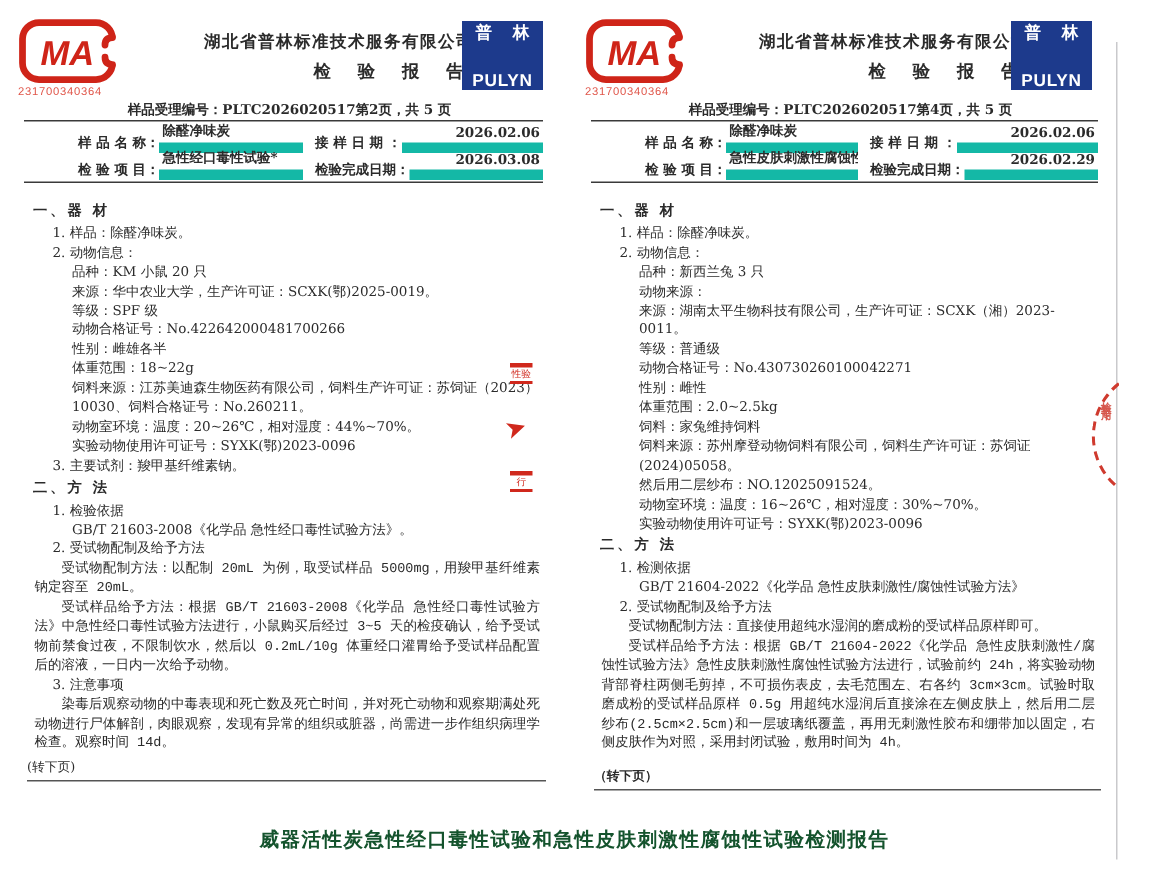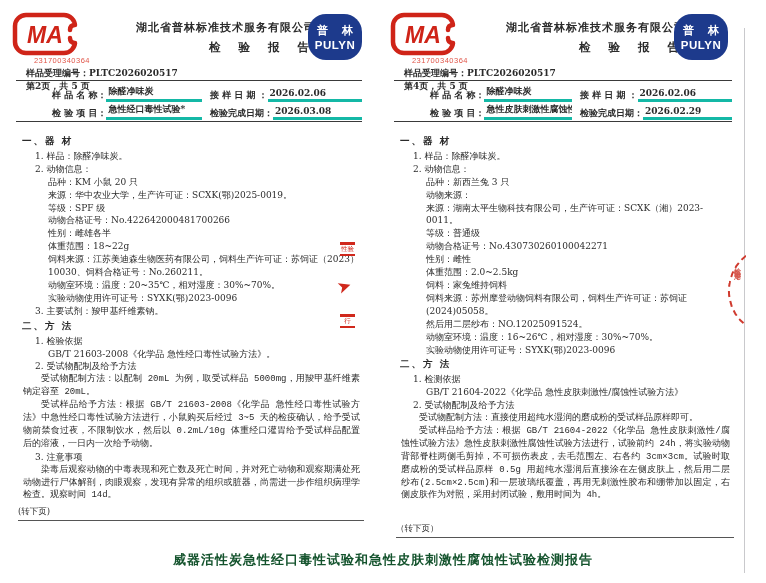--- a/index.html
+++ b/index.html
@@ -10,54 +10,54 @@
     color:#2b2b2b;
   }
   .page{position:absolute;top:0;height:545px;}
   #page-left{left:8px;width:360px;}
   #page-right{left:386px;width:352px;}
   .page-inner{position:relative;width:100%;height:100%;}
 
   
   .cma{position:absolute;left:4px;top:12px;width:78px;}
   .cma svg{display:block;}
-  .cma-num{font-family:"Liberation Sans",sans-serif;font-size:7.5px;color:#e0564a;letter-spacing:.5px;margin-top:0px;text-align:right;}
+  .cma-num{font-family:"Liberation Sans",sans-serif;font-size:7.5px;color:#e0564a;letter-spacing:.5px;margin-top:0px;}
   .head-center{position:absolute;left:70px;right:52px;top:20px;text-align:right;}
   .company{font-size:11px;font-weight:bold;letter-spacing:1px;white-space:nowrap;}
   .report-title{font-size:11.5px;font-weight:bold;letter-spacing:7px;margin-top:5px;}
-  .badge{position:absolute;top:14px;width:54px;height:46px;background:#1d3a8c;border-radius:18px;
-         color:#fff;text-align:center;display:flex;flex-direction:column;justify-content:center;gap:1px;}
+  .badge{position:absolute;top:14px;width:54px;height:46px;background:#1d3a8c;border-radius:0;
+         color:#fff;text-align:center;display:flex;flex-direction:column;justify-content:space-between;gap:1px;}
   #page-left .badge{right:6px;} #page-right .badge{right:10px;}
   .badge-cn{font-size:11px;letter-spacing:5px;text-indent:5px;font-weight:bold;}
   .badge-en{font-family:"Liberation Sans",sans-serif;font-size:11.5px;font-weight:bold;letter-spacing:.5px;}
 
   .accept-row{position:absolute;top:67px;left:18px;right:8px;display:flex;justify-content:center;
-              font-size:9px;font-weight:bold;flex-direction:column;}
+              font-size:9px;font-weight:bold;}
   .rule{position:absolute;left:8px;right:6px;height:0;border-top:1.6px solid #3a3a3a;}
   .rule-1{top:80px;} .rule-2{top:121px;}
 
   .fields{position:absolute;top:84px;left:10px;right:6px;font-size:9px;font-weight:bold;}
   .frow{display:flex;align-items:flex-end;height:18px;margin-left:34px;}
   .flabel{white-space:nowrap;}
-  .fval{flex:1;border-bottom:3px solid #14b8a6;padding:0 2px 1px 2px;white-space:nowrap;overflow:hidden;}
+  .fval{flex:1;border-bottom:7px solid #14b8a6;padding:0 2px 1px 2px;white-space:nowrap;overflow:hidden;}
   .fgroup-r{display:flex;width:152px;align-items:flex-end;margin-left:8px;}
-  .fgroup-r .fval{flex:1;}
+  .fgroup-r .fval{flex:1;text-align:right;}
 
   
   .body{position:absolute;top:133px;left:14px;right:8px;font-size:9px;line-height:12.9px;}
   .bl{white-space:normal;}
   .sec{font-weight:bold;font-size:9.5px;letter-spacing:2px;margin:2px 0 2px 0;}
   .sec + .bl{margin-top:1px;}
   .l1{margin-left:13px;}
   .l2{margin-left:26px;}
   .para{text-indent:18px;text-align:justify;margin-left:1px;font-family:Liberation Mono, monospace;}
 
   .continue{position:absolute;left:10px;right:4px;font-size:8.5px;border-bottom:1.4px solid #555;padding-bottom:2px;}
   #page-left .continue{top:506px;}
-  #page-right .continue{top:523px;}
+  #page-right .continue{top:512px;font-weight:bold;}
 
   
   .footer-title{position:absolute;left:0;right:0;top:551px;text-align:center;
     font-family:"DejaVu Sans","Liberation Sans",sans-serif;
     font-size:13px;font-weight:bold;color:#14532d;letter-spacing:1px;}
 
   
   .scan-edge{position:absolute;top:28px;bottom:10px;left:744px;width:1px;background:#c9c9cc;}
 
   .seal-frag{position:absolute;color:#d0281c;}
@@ -125,21 +125,21 @@
         <div class="bl sec">一、器  材</div>
         <div class="bl l1">1. 样品：除醛净味炭。</div>
         <div class="bl l1">2. 动物信息：</div>
         <div class="bl l2">品种：KM 小鼠 20 只</div>
         <div class="bl l2">来源：华中农业大学，生产许可证：SCXK(鄂)2025-0019。</div>
         <div class="bl l2">等级：SPF 级</div>
         <div class="bl l2">动物合格证号：No.422642000481700266</div>
         <div class="bl l2">性别：雌雄各半</div>
         <div class="bl l2">体重范围：18~22g</div>
         <div class="bl l2">饲料来源：江苏美迪森生物医药有限公司，饲料生产许可证：苏饲证（2023）10030、饲料合格证号：No.260211。</div>
-        <div class="bl l2">动物室环境：温度：20~35℃，相对湿度：30%~70%。</div>
+        <div class="bl l2">动物室环境：温度：20~26℃，相对湿度：44%~70%。</div>
         <div class="bl l2">实验动物使用许可证号：SYXK(鄂)2023-0096</div>
         <div class="bl l1">3. 主要试剂：羧甲基纤维素钠。</div>
         <div class="bl sec">二、方  法</div>
         <div class="bl l1">1. 检验依据</div>
         <div class="bl l2">GB/T 21603-2008《化学品 急性经口毒性试验方法》。</div>
         <div class="bl l1">2. 受试物配制及给予方法</div>
         <div class="bl para">受试物配制方法：以配制 20mL 为例，取受试样品 5000mg，用羧甲基纤维素钠定容至 20mL。</div>
         <div class="bl para">受试样品给予方法：根据 GB/T 21603-2008《化学品 急性经口毒性试验方法》中急性经口毒性试验方法进行，小鼠购买后经过 3~5 天的检疫确认，给予受试物前禁食过夜，不限制饮水，然后以 0.2mL/10g 体重经口灌胃给予受试样品配置后的溶液，一日内一次给予动物。</div>
         <div class="bl l1">3. 注意事项</div>
         <div class="bl para">染毒后观察动物的中毒表现和死亡数及死亡时间，并对死亡动物和观察期满处死动物进行尸体解剖，肉眼观察，发现有异常的组织或脏器，尚需进一步作组织病理学检查。观察时间 14d。</div>

